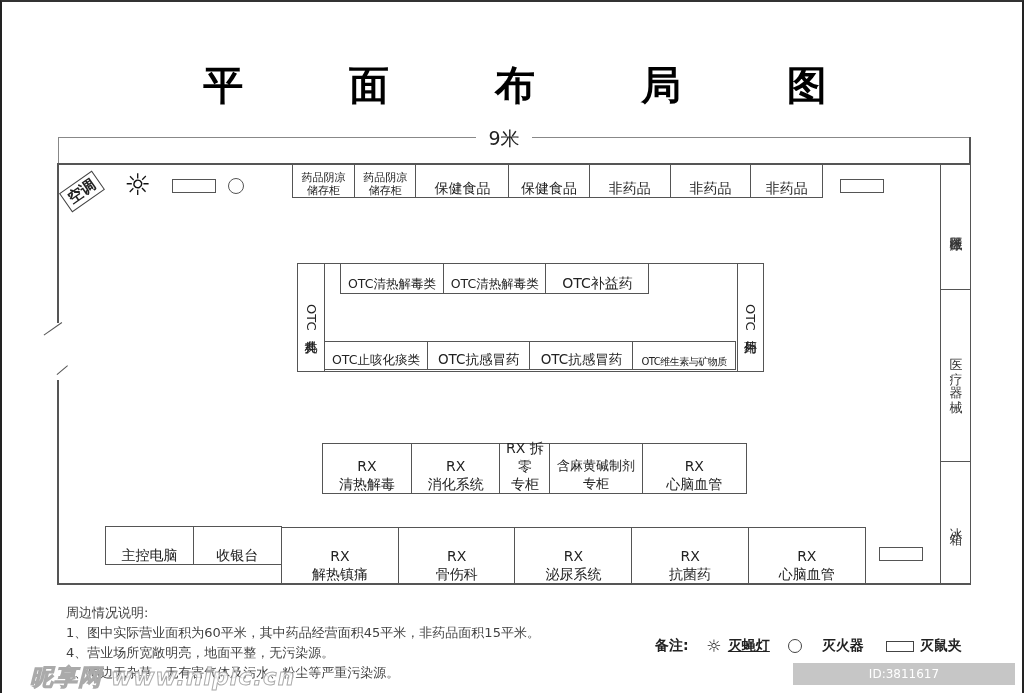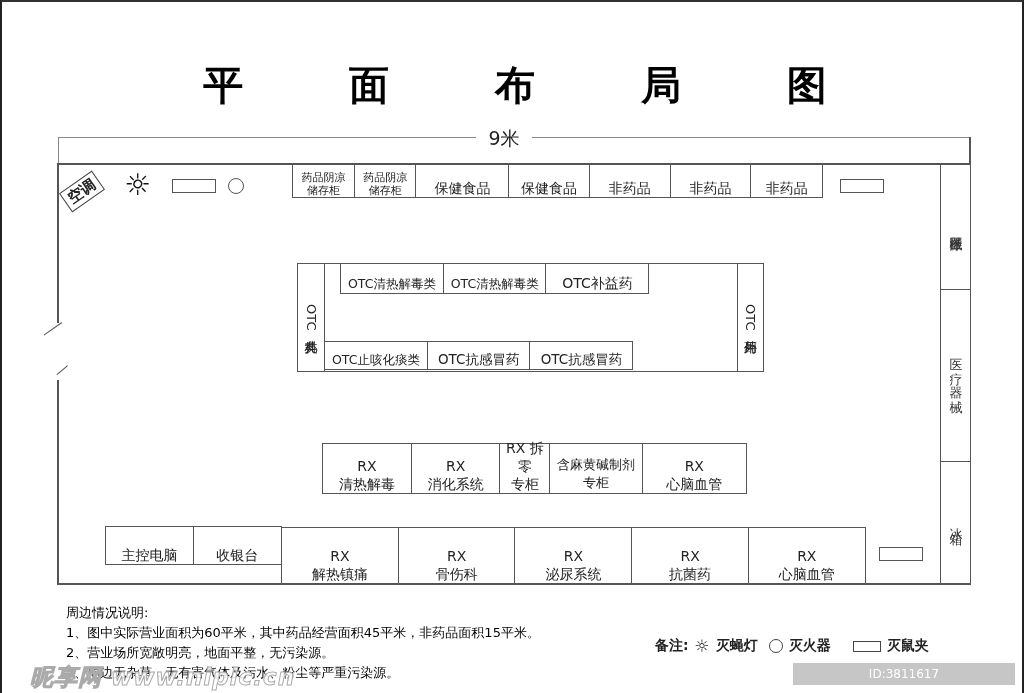--- a/index.html
+++ b/index.html
@@ -16,21 +16,21 @@
   .row > .cell { border: 1.3px solid #555; margin-left: -1.3px; background: #fff; display: flex; flex-direction: column; align-items: center; justify-content: flex-end; text-align: center; color: #222; }
   .row > .cell:first-child { margin-left: 0; }
   .small { font-size: 11px; line-height: 13px; }
   .med { font-size: 14px; line-height: 18px; }
   .vert-rot { writing-mode: vertical-rl; font-size: 13px; }
   .side-cell { position: absolute; border: 1.3px solid #555; background: #fff; display: flex; align-items: center; justify-content: center; }
   .side-text { writing-mode: vertical-rl; text-orientation: upright; font-size: 13px; color: #333; }
   .mouse-trap { position: absolute; width: 44px; height: 14px; border: 1.3px solid #555; background: #fff; }
   .extinguisher { position: absolute; width: 16px; height: 16px; border: 1.3px solid #555; border-radius: 50%; background: #fff; }
   .ac-label { position: absolute; left: 62px; top: 180px; padding: 1px 4px; border: 1.3px solid #444; transform: rotate(-35deg); font-size: 15px; font-weight: bold; color: #222; background: #fff; }
-  .notes { position: absolute; left: 66px; top: 603px; font-size: 13px; line-height: 20px; color: #000000; }
+  .notes { position: absolute; left: 66px; top: 603px; font-size: 13px; line-height: 20px; color: #404040; }
   .legend { position: absolute; left: 655px; top: 636px; display: flex; align-items: center; font-size: 14px; font-weight: bold; color: #222; gap: 6px; }
   .legend .legend-rect { width: 28px; height: 11px; border: 1.3px solid #444; display: inline-block; }
   .legend .legend-circle { width: 14px; height: 14px; border: 1.3px solid #444; border-radius: 50%; display: inline-block; }
   .watermark-id { position: absolute; left: 793px; top: 663px; width: 222px; height: 22px; background: #c6c6c6; color: #fff; font-size: 12px; line-height: 22px; text-align: center; }
   .watermark-logo { position: absolute; left: 0; top: 662px; font-size: 23px; font-weight: bold; font-style: italic; color: rgba(255,255,255,0.85); -webkit-text-stroke: 1px #aaa; letter-spacing: 1px; margin-left: 30px; }
 </style>
 </head>
 <body>
 
 <div class="page-frame"></div>
@@ -93,36 +93,37 @@
 </div>
 <div class="row" style="left:324px; top:263px; height:31px;padding-left:16px;">
   <div class="cell" style="width:104px; font-size:12.5px;">OTC清热解毒类</div>
   <div class="cell" style="width:104px; font-size:12.5px;">OTC清热解毒类</div>
   <div class="cell" style="width:104px; font-size:14px;">OTC补益药</div>
 </div>
 <div class="row" style="left:324px; top:341px; height:29px;">
   <div class="cell" style="width:104px; font-size:12.5px;">OTC止咳化痰类</div>
   <div class="cell" style="width:104px; font-size:13.5px;">OTC抗感冒药</div>
   <div class="cell" style="width:104px; font-size:13.5px;">OTC抗感冒药</div>
+  <div class="cell" style="width:104px; font-size:10px; letter-spacing:-0.5px;">OTC维生素与矿物质</div>
 </div>
 
 <div class="row" style="left:322px; top:443px; height:51px;">
   <div class="cell med" style="width:90px;">
     <span>RX</span>
     <span>清热解毒</span>
   </div>
   <div class="cell med" style="width:90px;">
     <span>RX</span>
     <span>消化系统</span>
   </div>
   <div class="cell med" style="width:51px;">
     <span>RX 拆零</span>
     <span>专柜</span>
   </div>
-  <div class="cell" style="width:94px; font-size:13px; line-height:18px;font-family:Liberation Mono, monospace;">
+  <div class="cell" style="width:94px; font-size:13px; line-height:18px;">
     <span>含麻黄碱制剂</span>
     <span>专柜</span>
   </div>
   <div class="cell med" style="width:105px;">
     <span>RX</span>
     <span>心脑血管</span>
   </div>
 </div>
 
 <div class="row" style="left:93px; top:526px; height:39px;padding-left:12px;">
@@ -149,28 +150,28 @@
   </div>
   <div class="cell med" style="width:118px;">
     <span>RX</span>
     <span>心脑血管</span>
   </div>
 </div>
 
 <div class="notes">
   <div>周边情况说明:</div>
   <div>1、图中实际营业面积为60平米，其中药品经营面积45平米，非药品面积15平米。</div>
-  <div>2、营业场所宽敞明亮，地面平整，无污染源。</div>
+  <div>4、营业场所宽敞明亮，地面平整，无污染源。</div>
   <div>3、周边无杂草，无有害气体及污水、粉尘等严重污染源。</div>
 </div>
 
 <div class="legend">
-  <span style="margin-right:0;">备注:</span>
+  <span style="margin-right:12px;">备注:</span>
   <span style="font-size:17px;">☼</span>
-  <span style="margin-right:5px;">灭蝇灯</span>
+  <span style="margin-right:12px;text-decoration:underline;">灭蝇灯</span>
   <span class="legend-circle"></span>
-  <span style="margin-right:16px;">灭火器</span>
+  <span style="margin-right:16px;margin-left:14px;">灭火器</span>
   <span class="legend-rect"></span>
   <span>灭鼠夹</span>
 </div>
 
 <div class="watermark-logo">昵享网 www.nipic.cn</div>
 <div class="watermark-id">ID:3811617 NO:20200103104559670000</div>
 
 </body></html>

